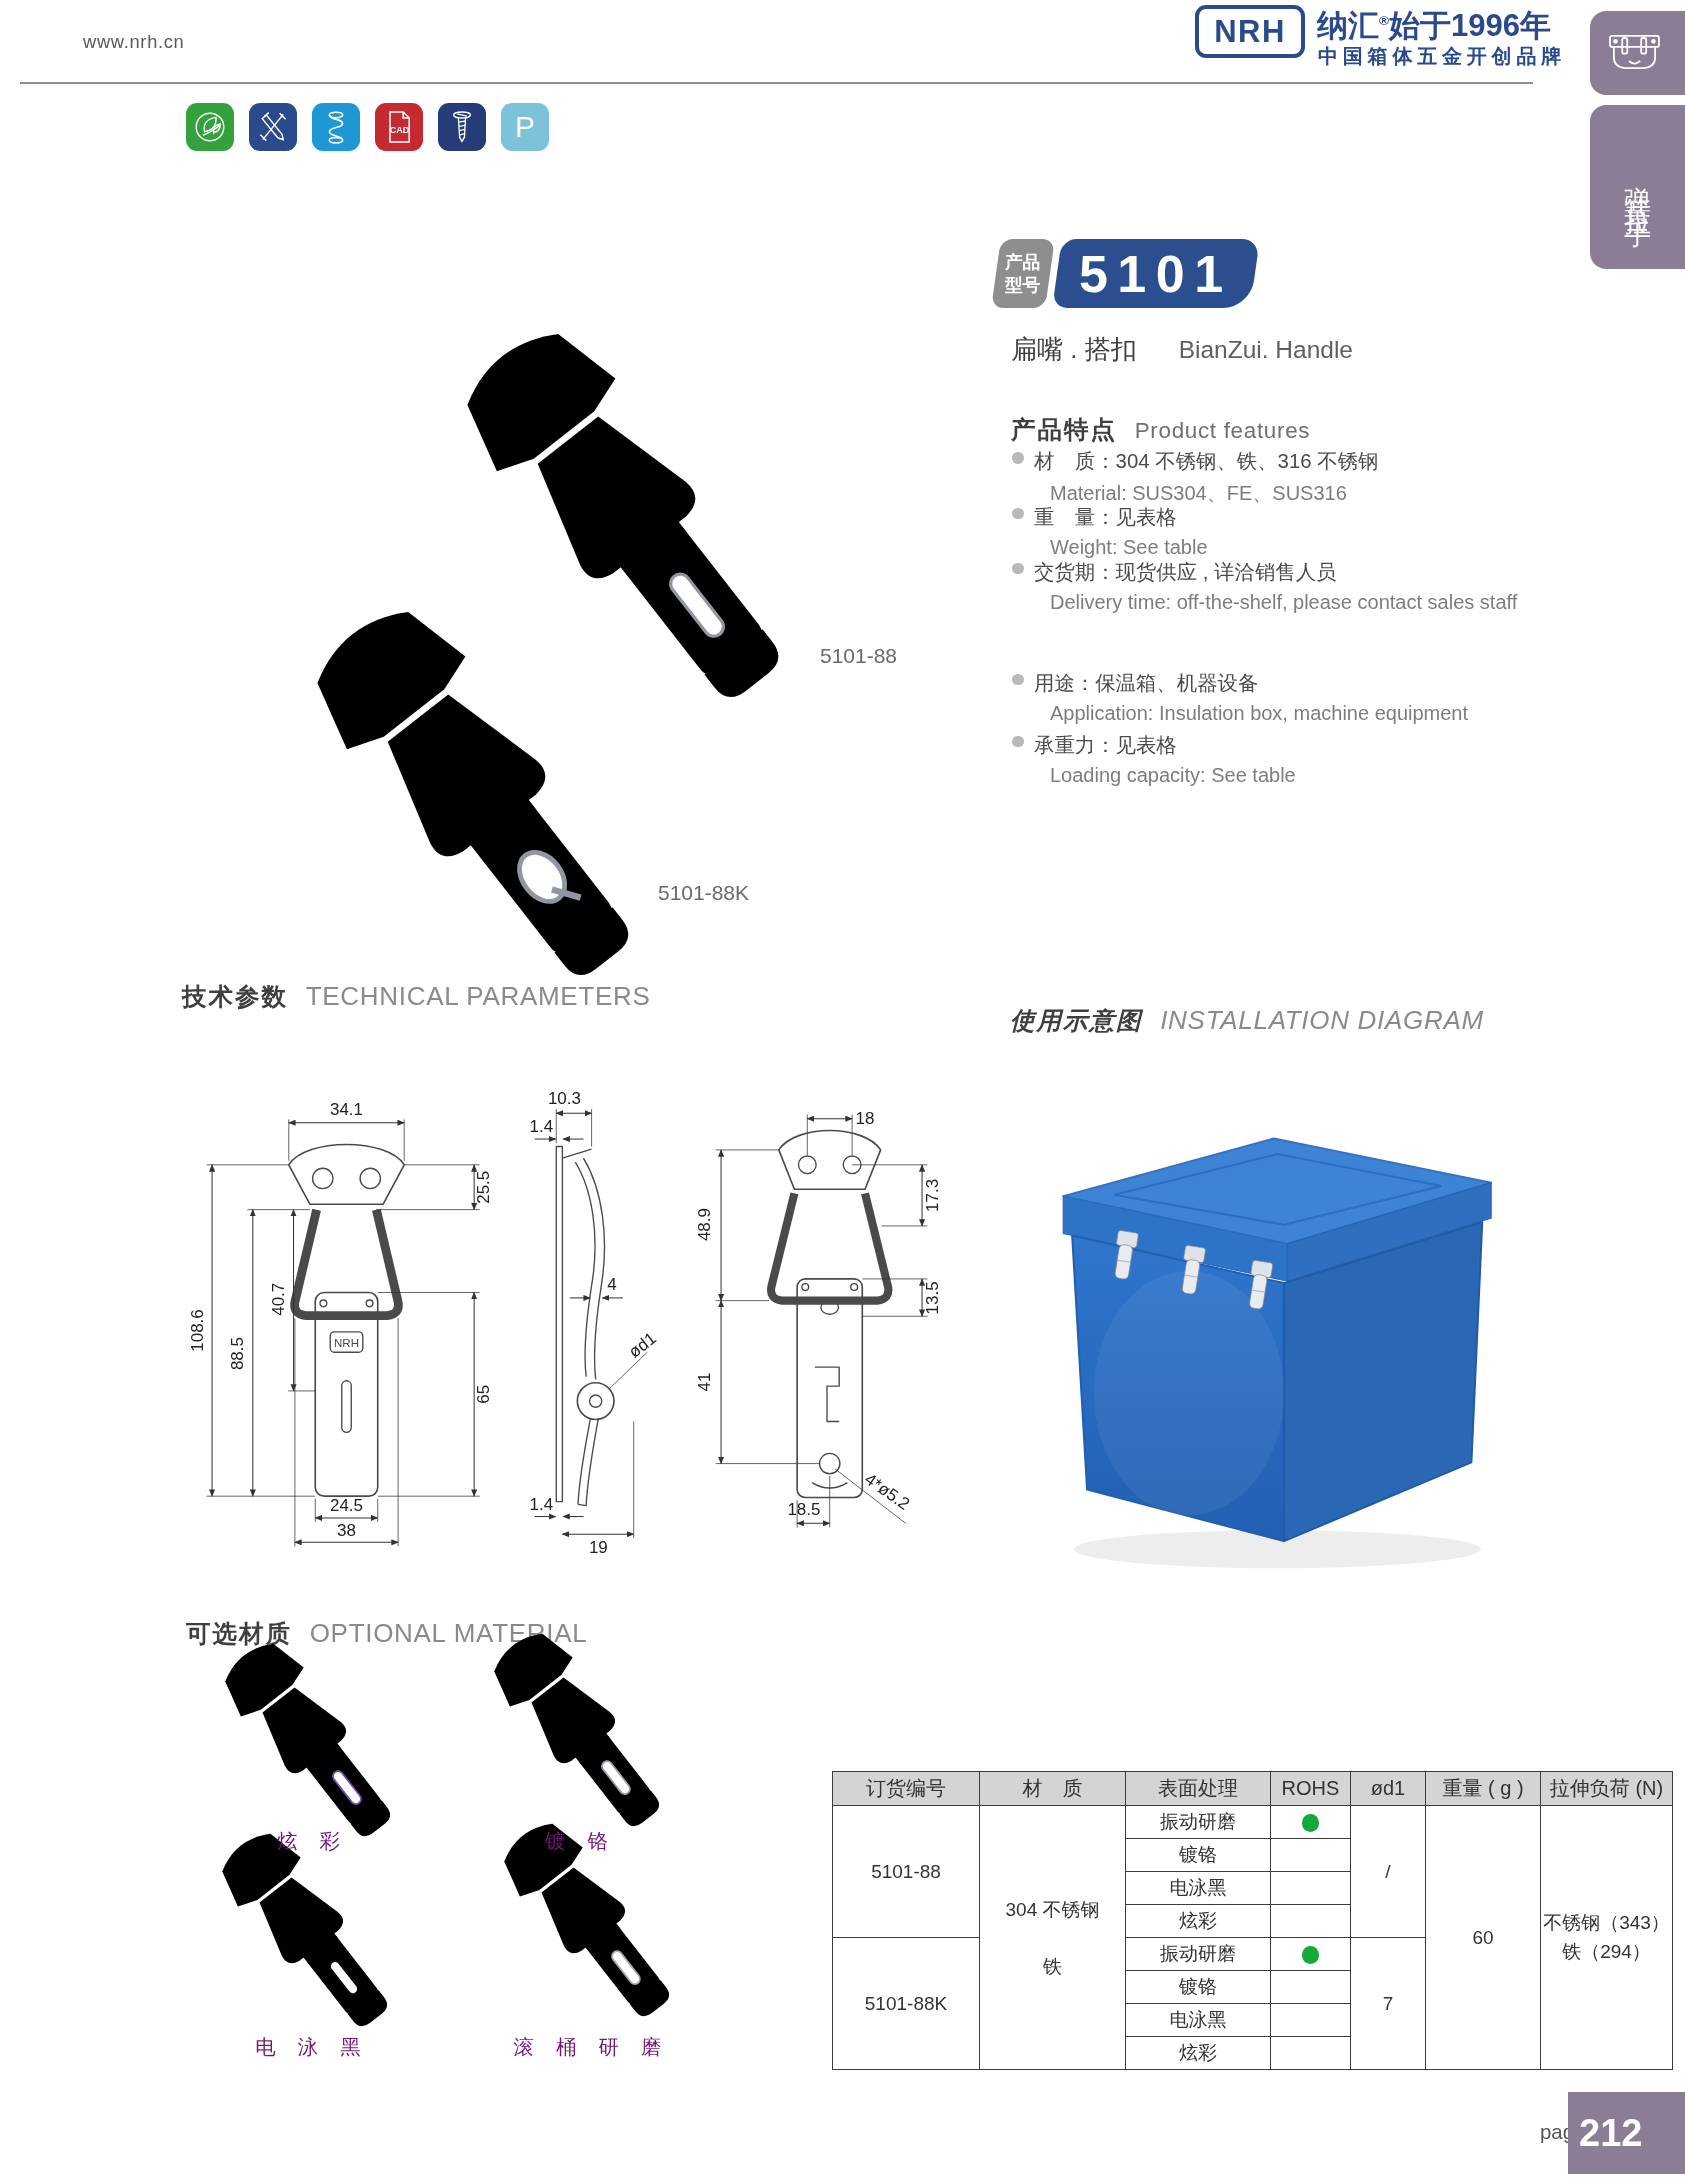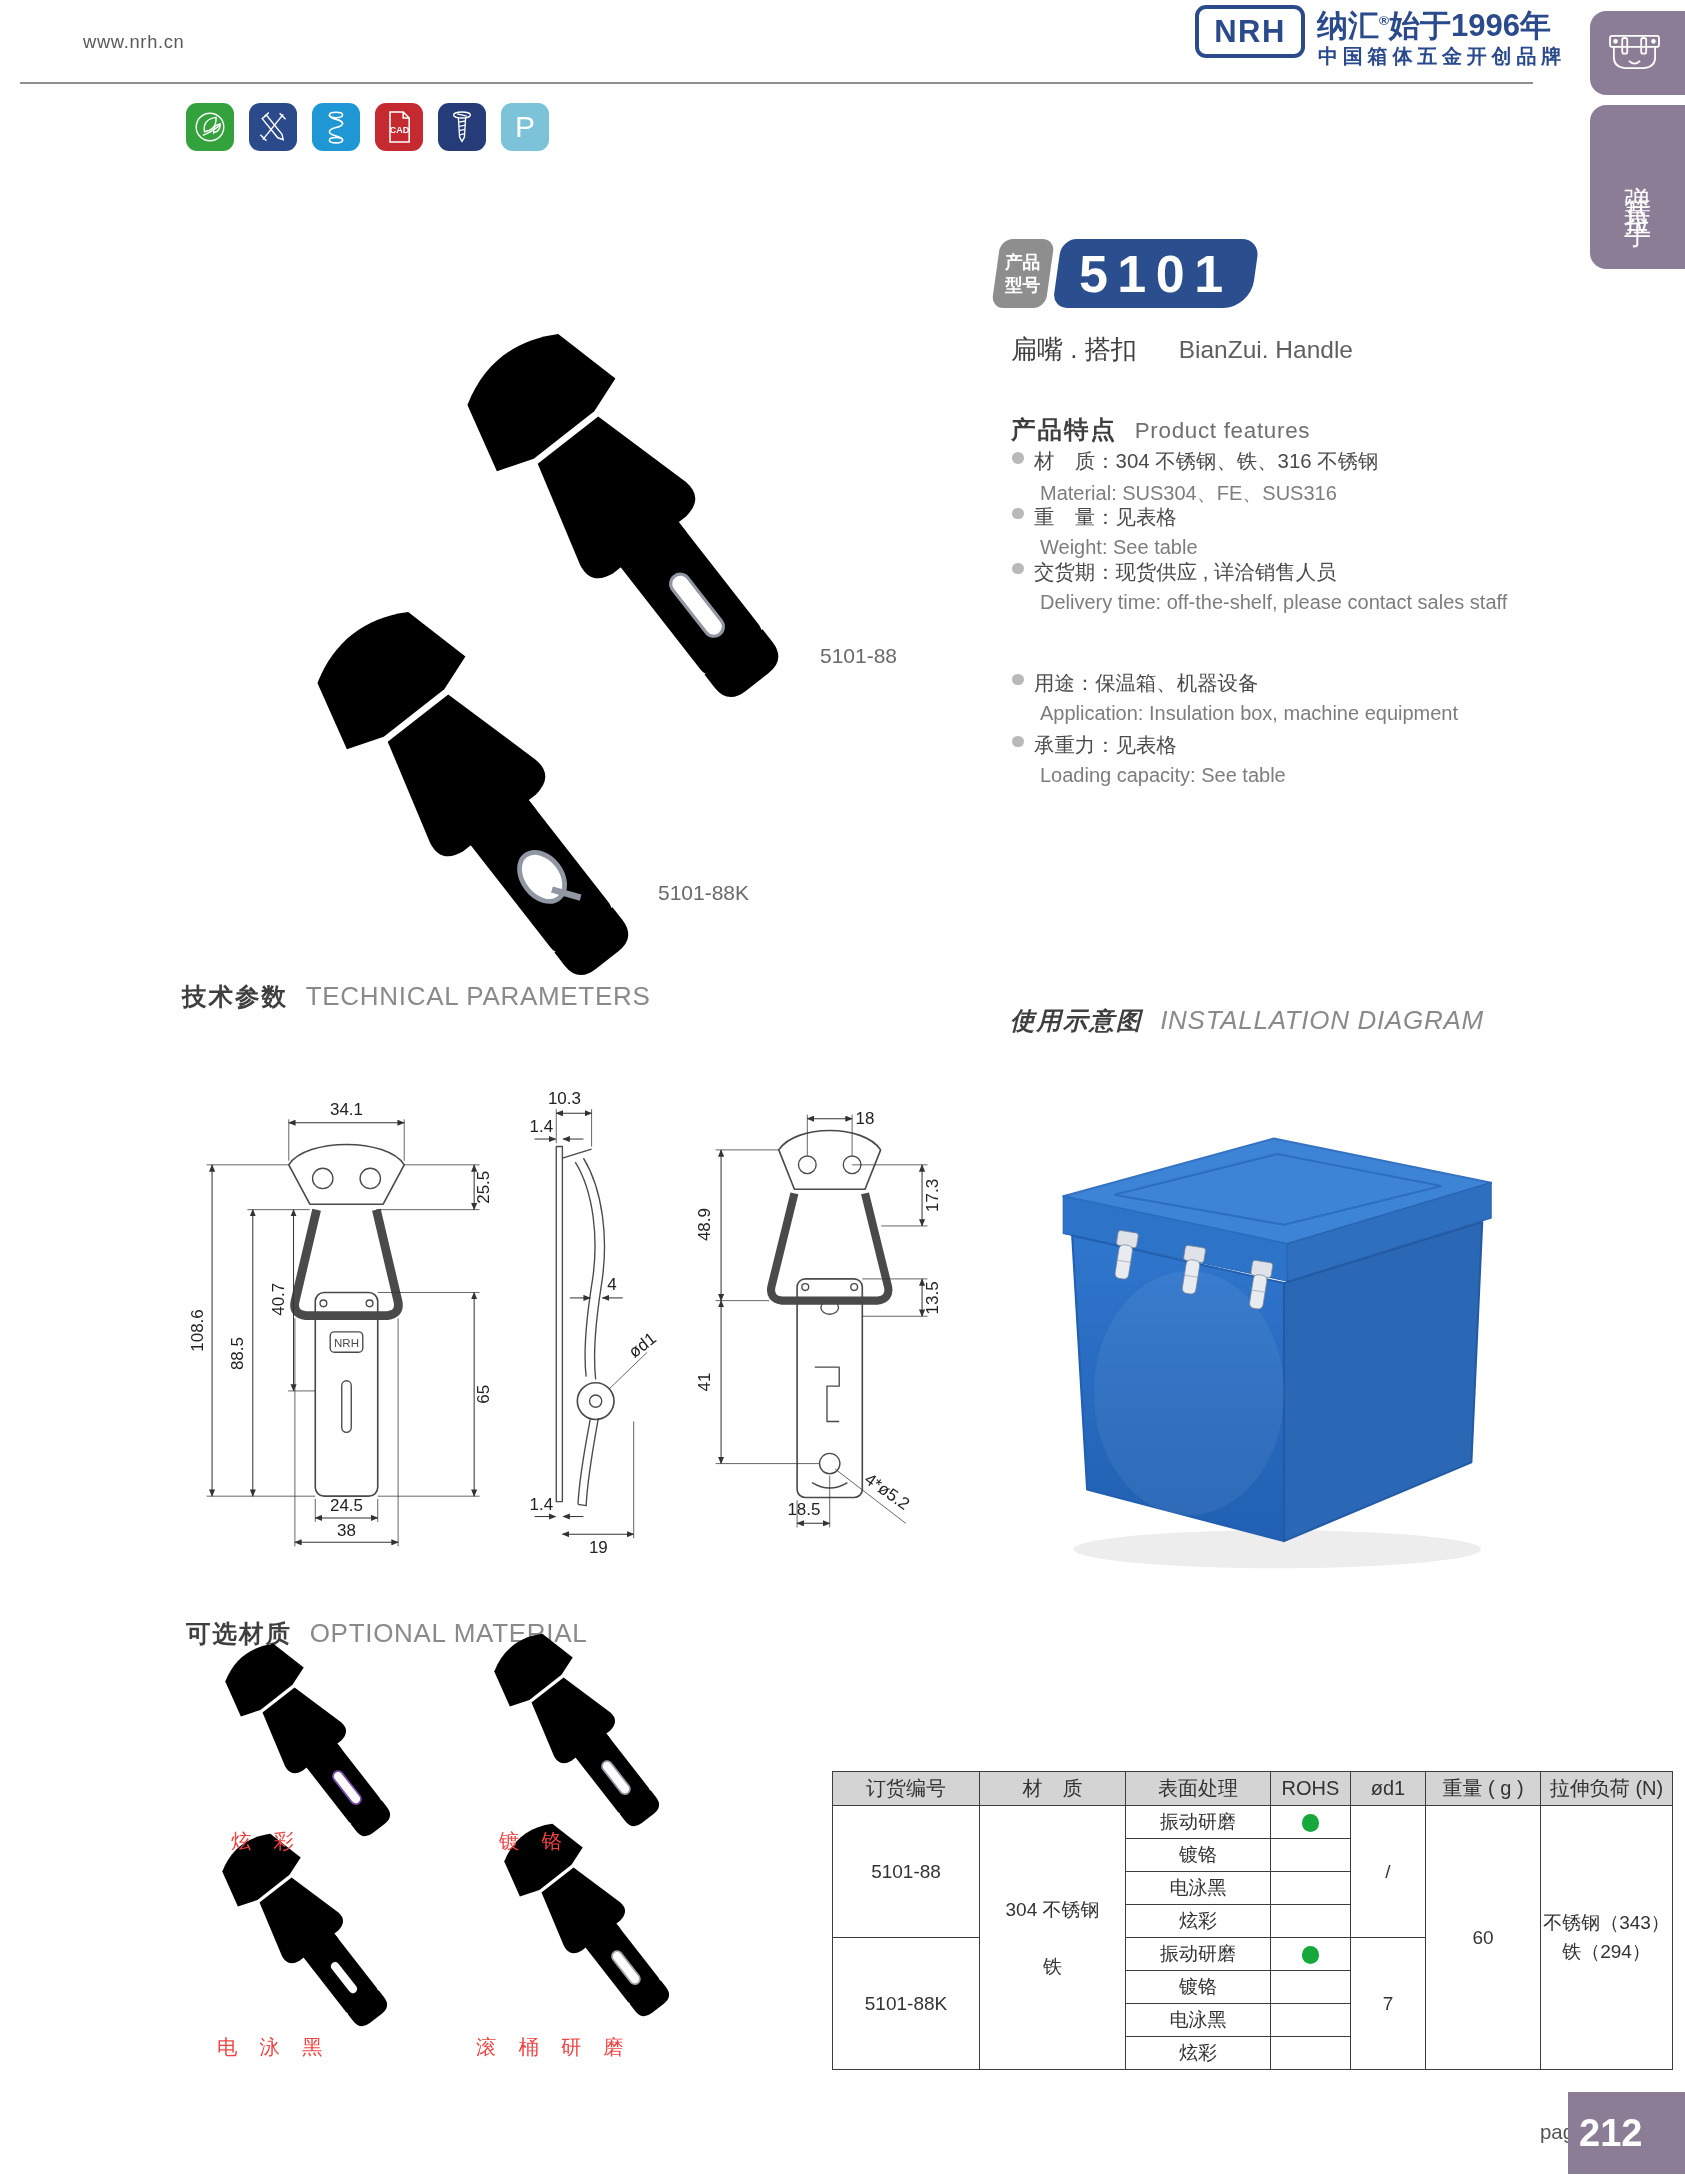--- a/index.html
+++ b/index.html
@@ -31,23 +31,23 @@
   .pname-cn{font-size:26px;color:#3f3f3f;}
   .pname-en{font-size:24.5px;color:#5f5f5f;margin-top:18px;}
   
   .sec-cn{font-size:24.5px;font-weight:bold;color:#3f3f3f;letter-spacing:2px;}
   .sec-en{font-size:26px;color:#8a8a8a;margin-left:17.7px;letter-spacing:0.7px;}
   .sec-head{display:flex;align-items:baseline;white-space:nowrap;}
   
   .feat-item{position:absolute;left:0;width:537px;}
   .feat-bullet{position:absolute;left:1.4px;top:4.8px;width:11.6px;height:11.6px;border-radius:50%;background:#b9b9b9;}
   .feat-cn{margin-left:23px;font-size:20.4px;color:#4a4a4a;}
-  .feat-en{margin-left:29px;font-size:20px;color:#7d7d7d;margin-top:4.8px;}
+  .feat-en{margin-left:39px;font-size:20px;color:#7d7d7d;margin-top:4.8px;}
   .photo-label{font-size:21px;color:#6a6a6a;text-align:center;}
-  .mat-label{font-size:20.4px;color:#ef4444;letter-spacing:8.2px;white-space:nowrap;}
+  .mat-label{font-size:20.4px;color:#701a75;letter-spacing:8.2px;text-align:center;white-space:nowrap;}
   
   .latch{position:absolute;overflow:visible;}
   .latch .sl{fill:#fff;stroke:var(--e,#9097a2);stroke-width:2;}
   .latch .eye{fill:#fff;stroke:var(--e,#9097a2);stroke-width:3;}
   .pal-silver{--p:#e9ebef;--y:#f3f4f7;--b:#cfd3da;--d:#b9bec7;--e:#9097a2;}
   .pal-chrome{--p:#eef0f4;--y:#f6f7fa;--b:#d6dae1;--d:#c0c5cd;--e:#979ea9;}
   .pal-rainbow{--p:url(#gr1);--y:url(#gr2);--b:url(#gr3);--d:#8a57c9;--e:#7a4fae;}
   .pal-black{--p:#3b3b3e;--y:#2a2a2d;--b:#3f3f42;--d:#141416;--e:#0a0a0c;}
   .pal-tumbled{--p:#e3e4e6;--y:#ececee;--b:#d8d9db;--d:#c2c3c6;--e:#a6a8ac;}
   

